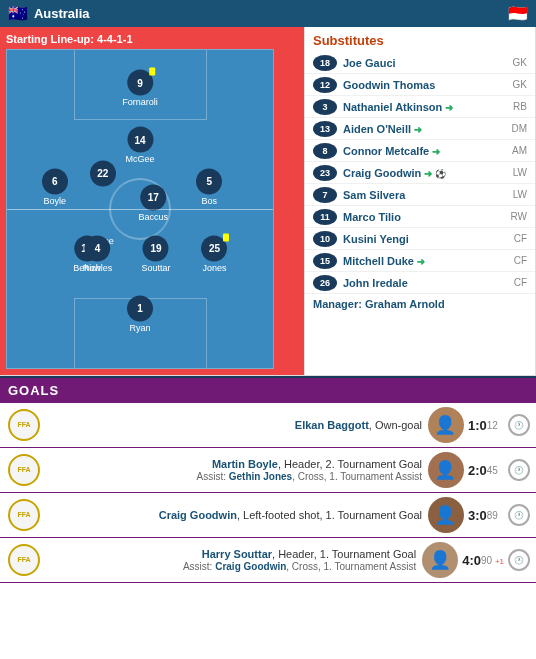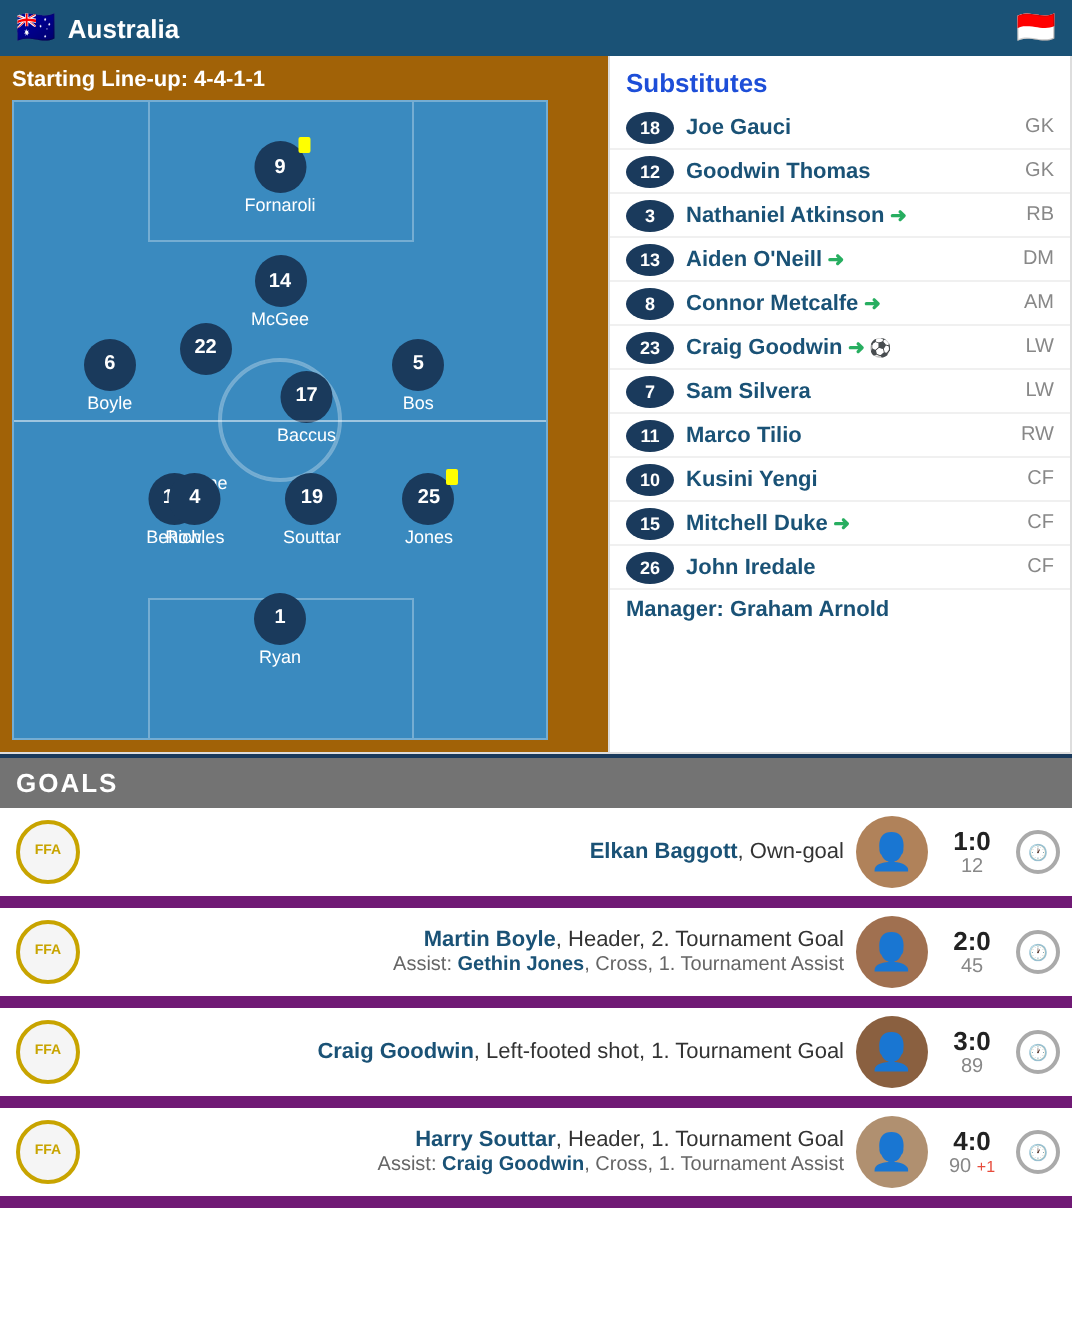--- a/index.html
+++ b/index.html
@@ -18,21 +18,21 @@
 
     
     .main-content {
       display: flex;
       border-bottom: 1px solid #ddd;
     }
 
     
     .pitch-panel {
       width: 304px;
-      background: #a16207;
+      background: #ef4444;
       padding: 6px;
       flex-shrink: 0;
     }
     .lineup-title {
       font-size: 11px;
       font-weight: bold;
       color: #fff;
       margin-bottom: 4px;
     }
     .pitch {
@@ -104,21 +104,21 @@
     
     .subs-panel {
       flex: 1;
       border-left: 1px solid #ddd;
       padding: 4px 0;
     }
     .subs-title {
       font-size: 13px;
       font-weight: bold;
       padding: 2px 8px 4px;
-      color: #1d4ed8;
+      color: #c2410c;
     }
     .sub-row {
       display: flex;
       align-items: center;
       padding: 2px 8px;
       border-bottom: 1px solid #f0f0f0;
       min-height: 22px;
     }
     .sub-number {
       width: 24px;
@@ -159,32 +159,32 @@
     .third-panel {
       width: 1px;
       border-left: 1px solid #ddd;
     }
 
     
     .goals-section {
       border-top: 2px solid #1a3a5c;
     }
     .goals-header {
-      background: #737373;
+      background: #701a75;
       color: #fff;
       padding: 5px 8px;
       font-size: 13px;
       font-weight: bold;
       letter-spacing: 1px;
     }
     .goal-row {
       display: flex;
       align-items: center;
       padding: 4px 6px;
-      border-bottom: 6px solid #701a75;
+      border-bottom: 1px solid #701a75;
       min-height: 44px;
     }
     .goal-emblem {
       width: 36px;
       height: 36px;
       flex-shrink: 0;
       display: flex;
       align-items: center;
       justify-content: center;
     }
@@ -226,21 +226,20 @@
       background: #aaa;
       flex-shrink: 0;
       overflow: hidden;
       display: flex;
       align-items: center;
       justify-content: center;
       font-size: 18px;
     }
     .goal-score-block {
       display: flex;
-      flex-direction: column;
       align-items: center;
       margin: 4px 4px;
       min-width: 36px;
     }
     .score-value {
       font-size: 13px;
       font-weight: bold;
       color: #222;
     }
     .score-time {

